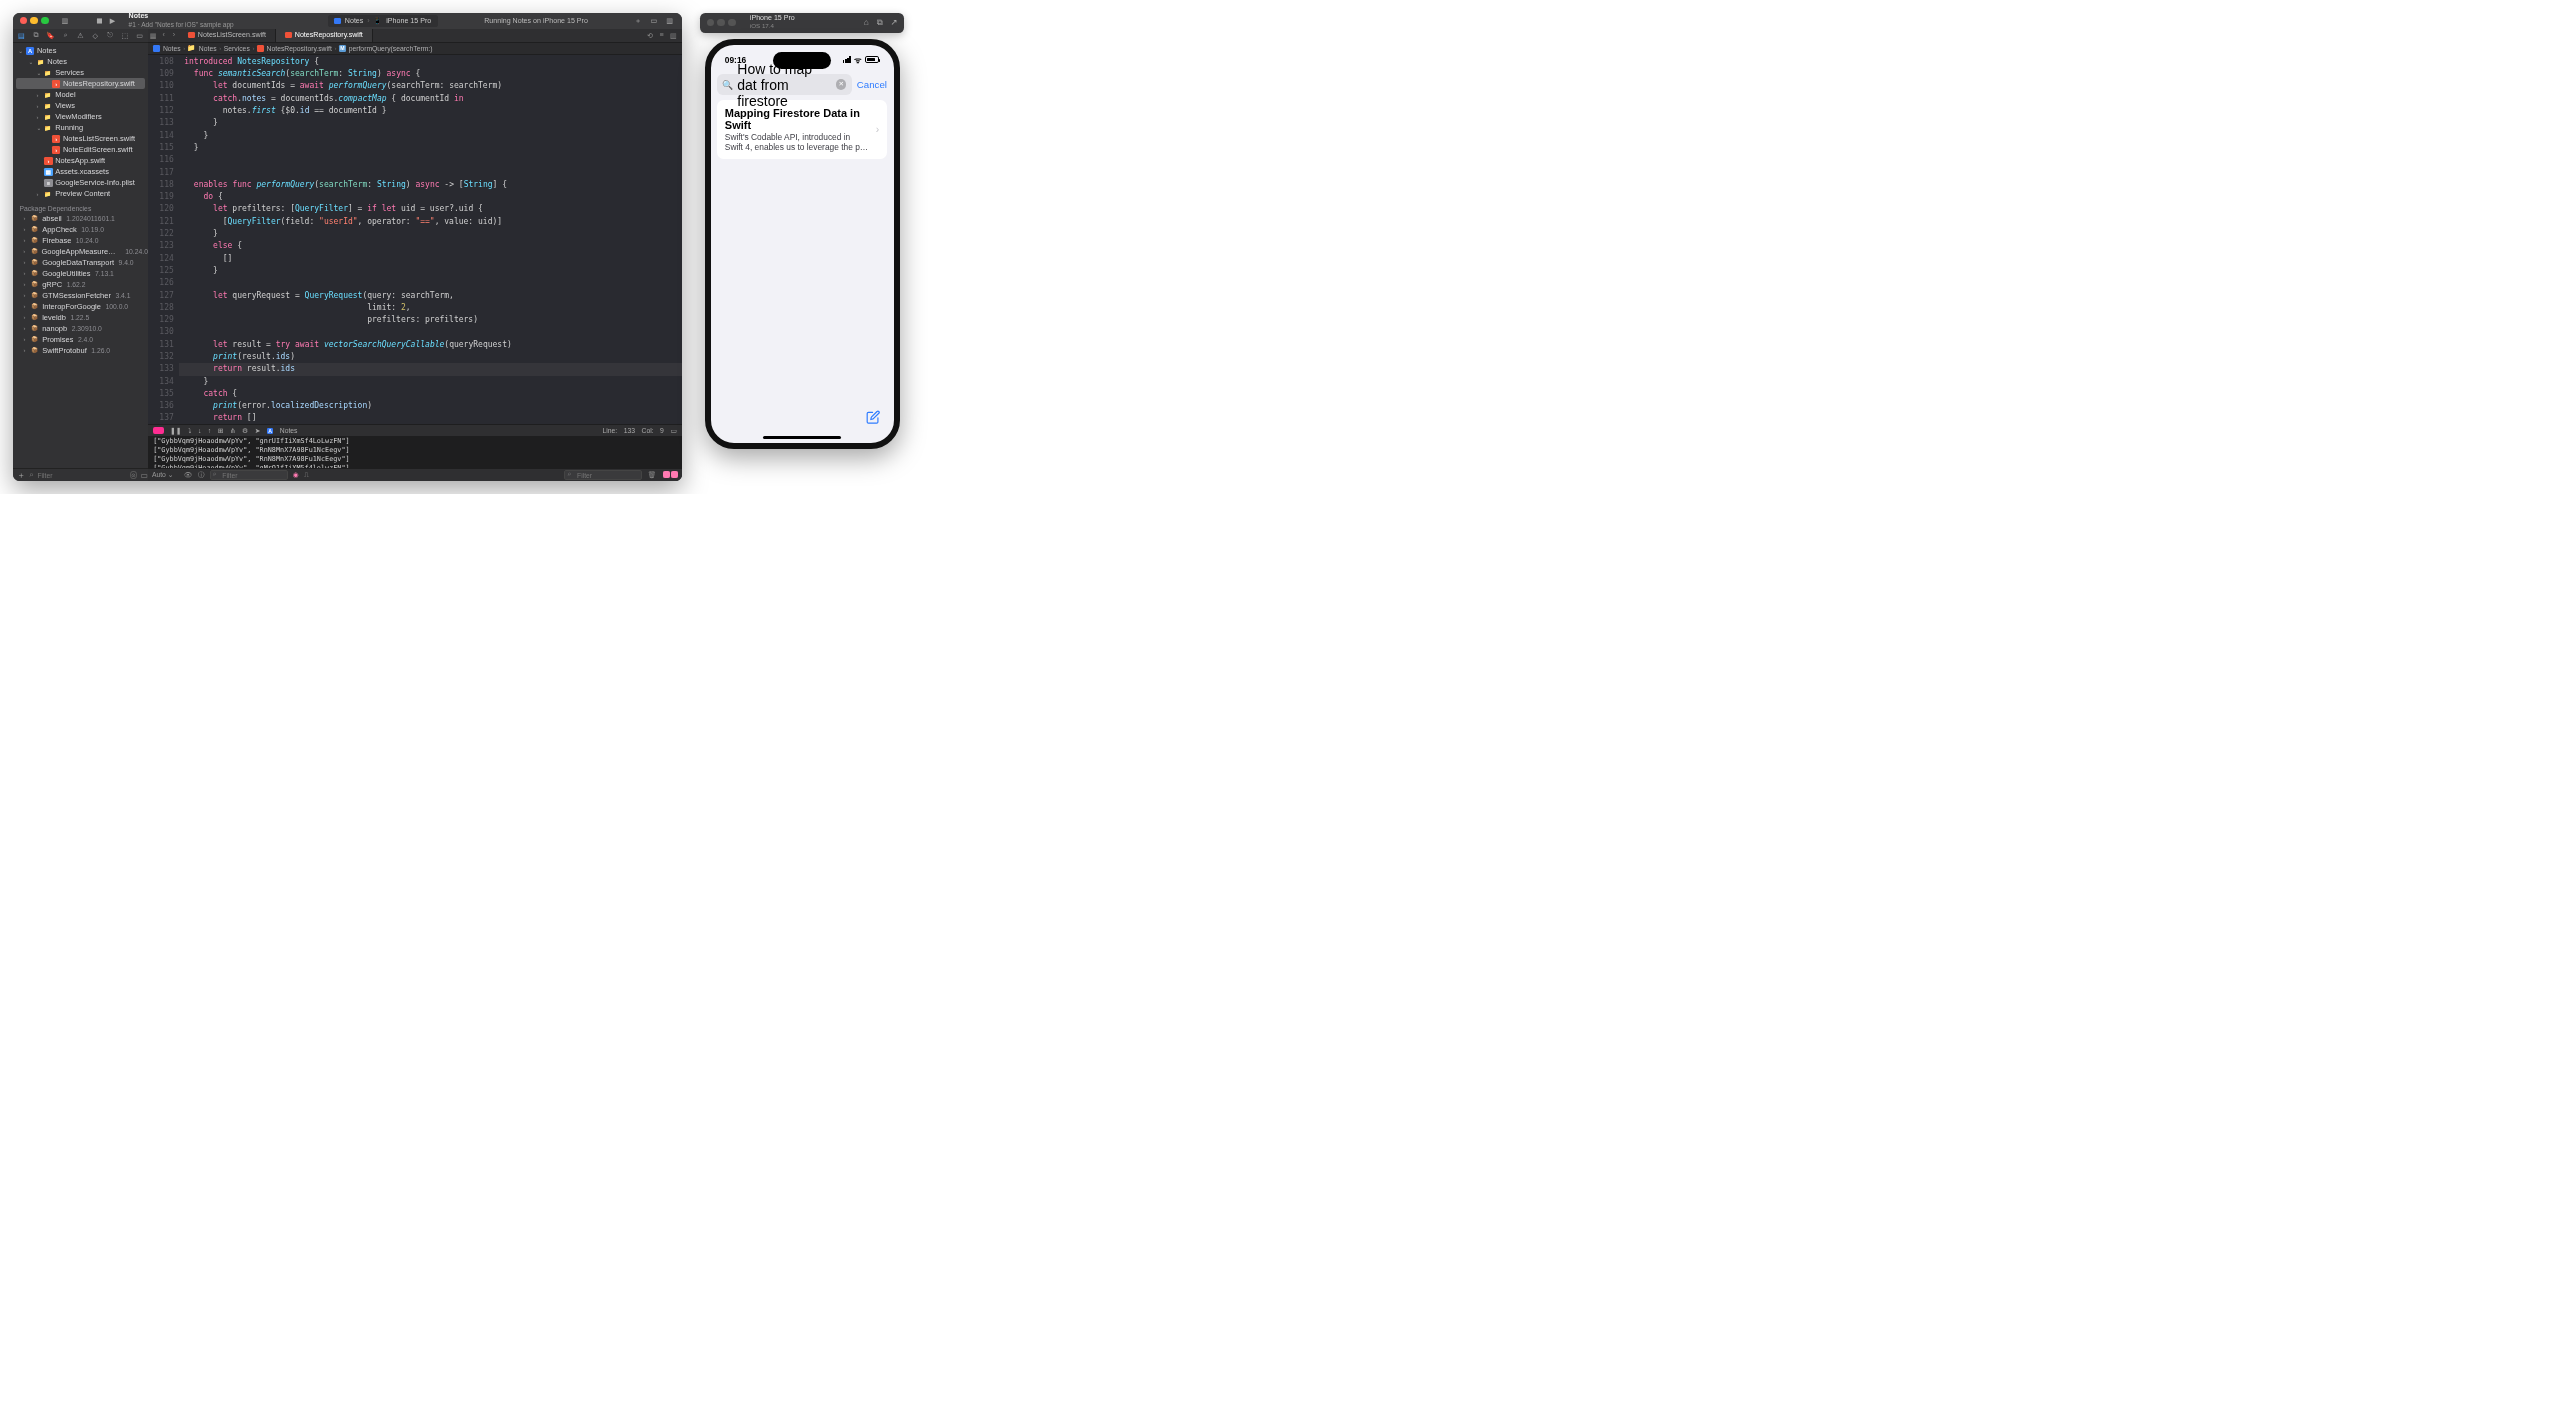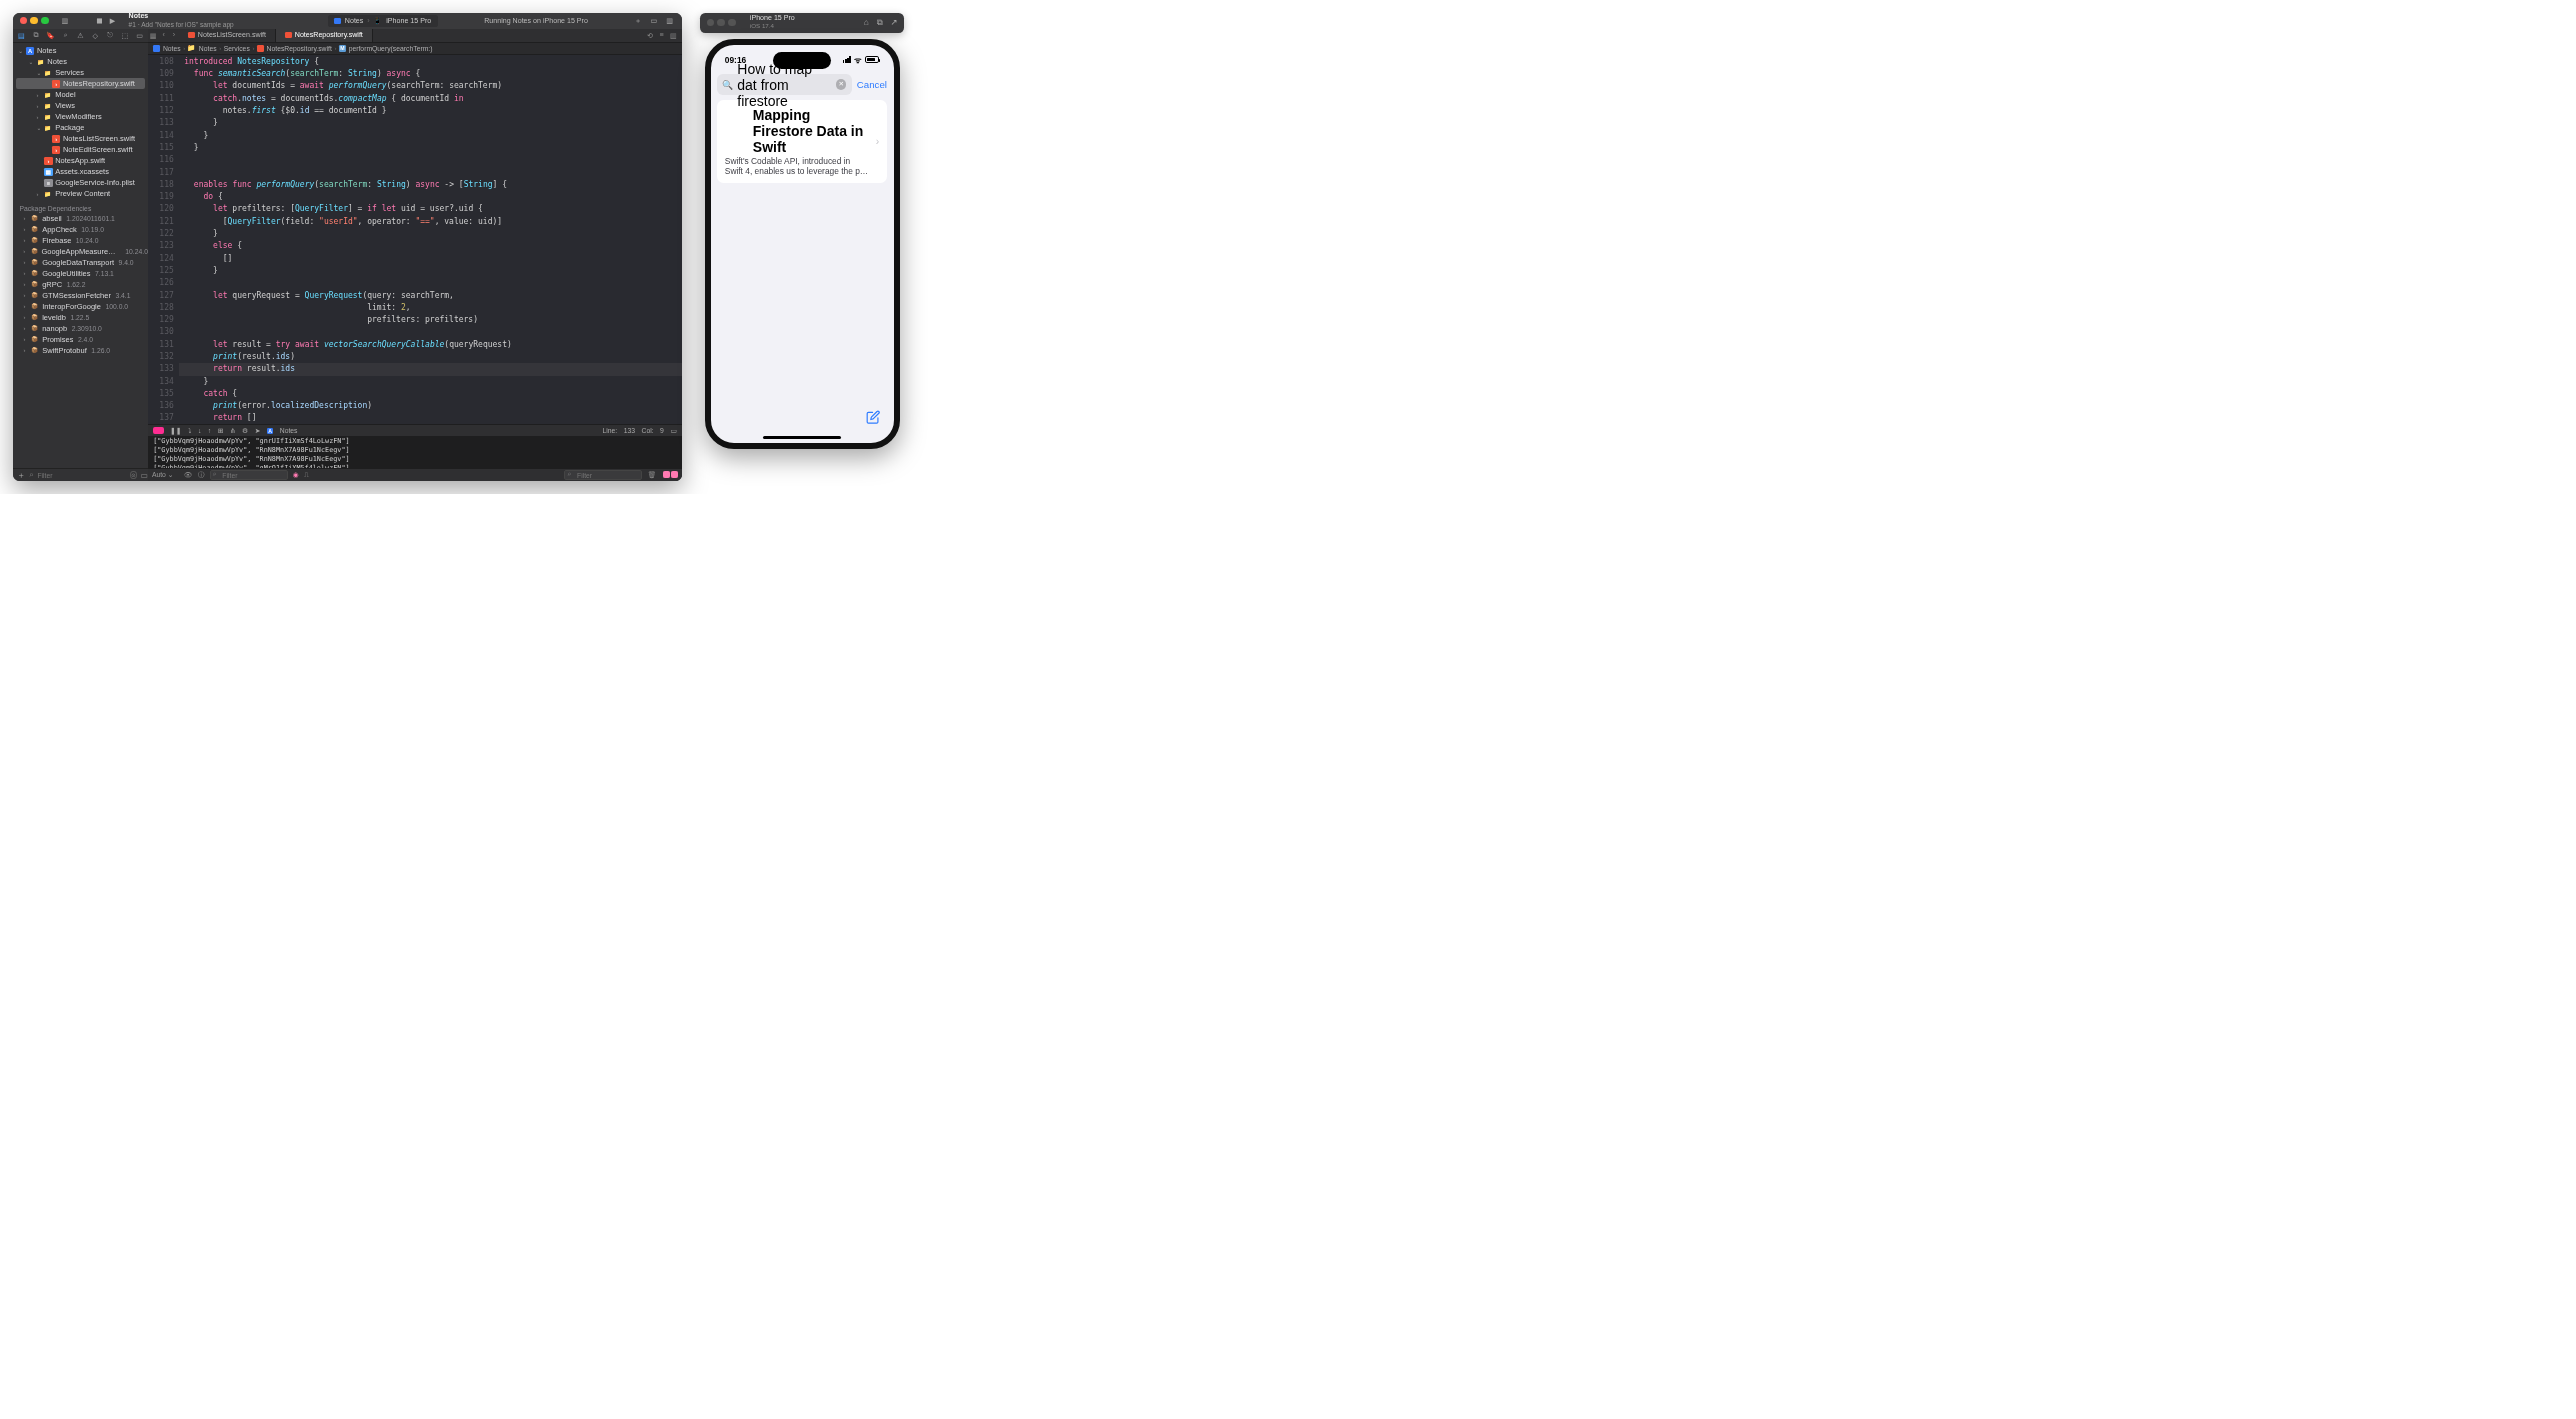--- a/index.html
+++ b/index.html
@@ -151,21 +151,21 @@
 
   .searchbar-row { display:flex; align-items:center; gap:5.2px; padding:0 6.5px 5.2px;}
   .searchfield { flex:1; background:#e4e4e9; border-radius:5.8px; height:21px; display:flex; align-items:center; padding:0 5.2px; gap:3.9px; color:#3c3c43;}
   .searchfield .mag { color:#8e8e93; font-size:9px;}
   .searchfield span.txt { flex:1; font-size:14px; color:#000;}
   .searchfield .clear { width:10.4px; height:10.4px; background:#aeaeb2; border-radius:50%; color:#fff; font-size:6.5px; display:flex; align-items:center; justify-content:center;}
   .cancel { color:#2f7cff; font-size:9.7px;}
 
   .result-card { background:#fff; margin:0 6.5px; border-radius:6.5px; padding:6.5px 7.8px; display:flex; align-items:center; gap:5.2px;}
   .result-card .content { flex:1; }
-  .result-card .title { font-size:14px; font-weight:600; color:#000; margin-bottom:1.3px;margin-left:28px;}
+  .result-card .title { font-size:11px; font-weight:600; color:#000; margin-bottom:1.3px;}
   .result-card .body { font-size:8.4px; color:#3c3c43; line-height:1.25;}
   .result-card .chev { color:#c7c7cc; font-size:10.4px;}
 
   .compose { position:absolute; right:13px; bottom:15.6px; color:#2f7cff; font-size:14.3px;}
   .homebar { position:absolute; bottom:4.5px; left:50%; transform:translateX(-50%); width:78px; height:2.6px; background:#000; border-radius:1.9px;}
 
 </style>
 </head>
 <body>
 
@@ -259,21 +259,21 @@
             <div class="tree-row">
               <span class="indent" style="width: 15.6px;"></span>
               <span class="chev">›</span>
               <span class="ficon folder">📁</span>
               <span class="name">ViewModifiers</span>
             </div>
             <div class="tree-row">
               <span class="indent" style="width: 15.6px;"></span>
               <span class="chev">⌄</span>
               <span class="ficon folder">📁</span>
-              <span class="name">Package</span>
+              <span class="name">Running</span>
             </div>
             <div class="tree-row">
               <span class="indent" style="width: 23.4px;"></span>
               <span class="chev"></span>
               <span class="ficon swift">›</span>
               <span class="name">NotesListScreen.swift</span>
             </div>
             <div class="tree-row">
               <span class="indent" style="width: 23.4px;"></span>
               <span class="chev"></span>

